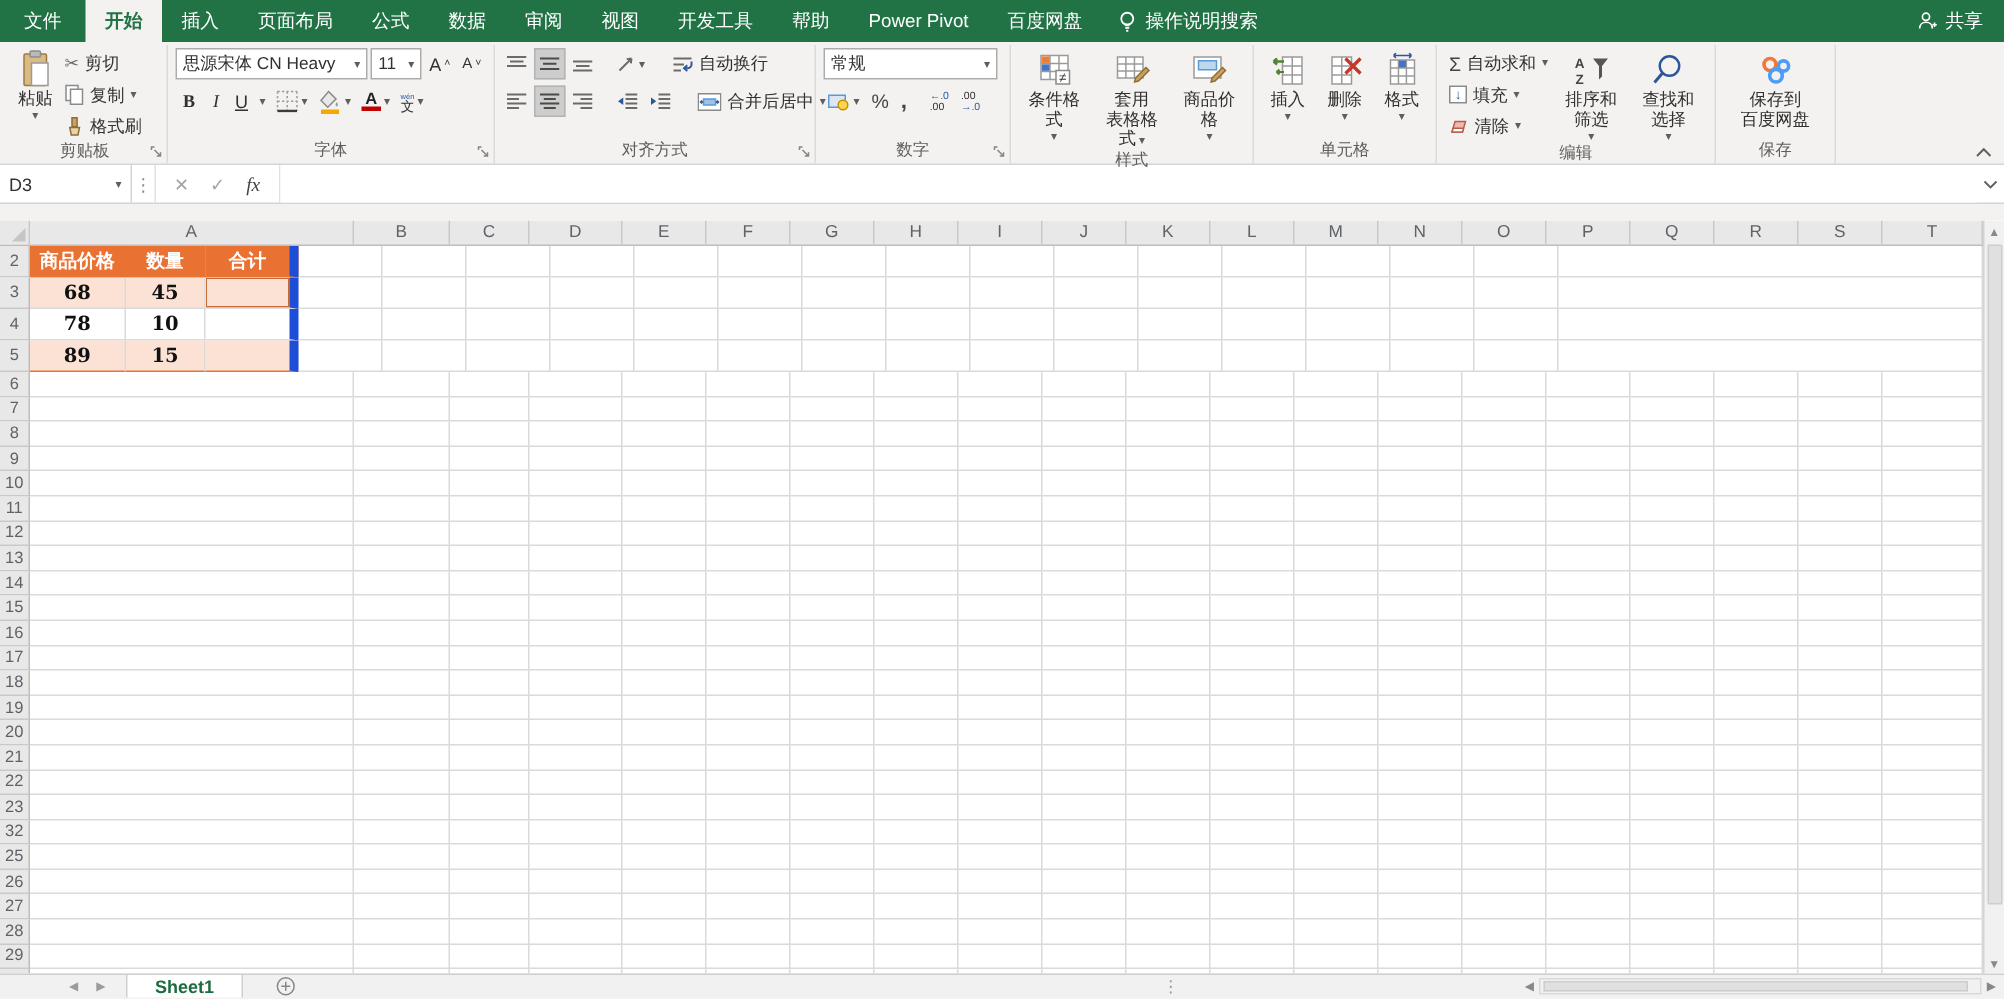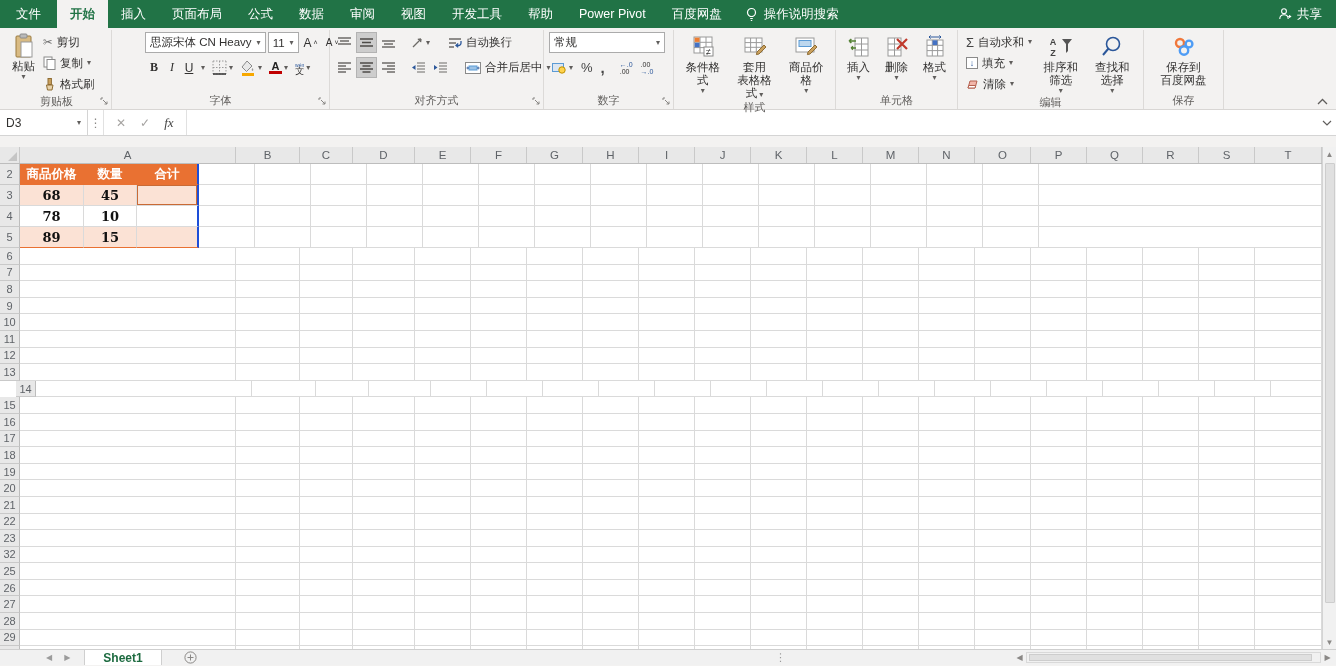--- a/index.html
+++ b/index.html
@@ -59,21 +59,21 @@
   .colhdrs { display:flex; height:17px; background:#e8e8e8; border-bottom:1px solid #bdbdbd; }
   .corner { width:20px; border-right:1px solid #c9c9c9; position:relative; background:#e8e8e8; }
   .corner::after { content:""; position:absolute; right:2px; bottom:2px; border-style:solid; border-width:0 0 9px 9px; border-color:transparent transparent #c5c5c5 transparent; }
   .colhdr { display:flex; align-items:center; justify-content:center; font-size:11.5px; color:#5f6368; border-right:1px solid #c9c9c9; }
   .grow { display:flex; }
   .rowhdr { width:20px; display:flex; align-items:center; justify-content:center; font-size:11px; color:#5f6368; background:#e8e8e8; border-right:1px solid #bdbdbd; border-bottom:1px solid #c9c9c9; flex:0 0 20px; }
   .cell { border-right:1px solid #dadada; border-bottom:1px solid #dadada; overflow:hidden; white-space:nowrap; display:flex; align-items:center; justify-content:center; }
   .cell.tbl { font-family:"DejaVu Serif","Liberation Serif",serif; font-weight:bold; font-size:13px; color:#111; }
   .cell.hdr { background:#E97132; color:#fff; font-size:12.5px; border-right-color:#E97132; border-bottom-color:#E97132; }
   .cell.band { background:#FBE2D5; }
-  .cell.tbl-r { border-right:2px solid #1d4ed8; }
+  .cell.tbl-r { border-right:6px solid #1d4ed8; }
   .cell.tbl-b { border-bottom:1px solid #E97132; }
   .cell.active { box-shadow: inset 0 0 0 1px #c96a35; }
 
   
   .sheetbar { height:16px; background:#f1f1f1; border-top:1px solid #cfcfcf; display:flex; align-items:stretch; position:relative; font-size:11px; }
   .nav-arrows { display:flex; align-items:center; gap:12px; padding:0 14px 0 46px; color:#9b9b9b; font-size:8px; }
   .sheettab { background:#fff; border-left:1px solid #cfcfcf; border-right:1px solid #cfcfcf; color:#1d6b40; font-weight:bold; display:flex; align-items:center; padding:0 18px; font-size:12px; }
   .addsheet { display:flex; align-items:center; padding:0 22px; color:#6d6d6d; }
   .sb-dots { position:absolute; left:775px; top:0; bottom:0; display:flex; align-items:center; color:#9a9a9a; }
   .hscroll { position:absolute; left:1013px; right:2px; top:1px; bottom:1px; display:flex; align-items:center; }
@@ -166,21 +166,21 @@
     </div>
     <div class="group-label">剪贴板</div>
     <span class="launcher">
       <svg width="9" height="9" viewBox="0 0 9 9">
           <path d="M1 3 V1 H3 M3 3 L7 7 M7 4.5 V7 H4.5" fill="none" stroke="#6d6b68"></path>
         </svg>
     </span>
   </div>
 
   <div class="group" style="width:218px">
-    <div class="group-body" style="flex-direction:column; gap:4px; align-items:stretch;margin-left:28px;">
+    <div class="group-body" style="flex-direction:column; gap:4px; align-items:stretch;">
       <div class="row-flex">
         <div class="sel" style="width:138px">
           <span>思源宋体 CN Heavy</span>
             <span class="caret">▾</span>
         </div>
         <div class="sel" style="width:36px">
           <span>11</span>
             <span class="caret">▾</span>
         </div>
         <div class="iconbtn" style="font-size:12px">A<span style="font-size:7px;vertical-align:top">˄</span></div>
@@ -840,21 +840,21 @@
           <div class="cell" style="width: 56px;"></div>
           <div class="cell" style="width: 56px;"></div>
           <div class="cell" style="width: 56px;"></div>
           <div class="cell" style="width: 56px;"></div>
           <div class="cell" style="width: 56px;"></div>
           <div class="cell" style="width: 56px;"></div>
           <div class="cell" style="width: 56px;"></div>
           <div class="cell" style="width: 56px;"></div>
           <div class="cell" style="flex: 1 1 0%;"></div>
         </div>
-        <div class="grow" style="height: 16.6px; padding-left: 16px;">
+        <div class="grow" style="height: 16.6px;">
           <div class="rowhdr">14</div>
           <div class="cell" style="width: 216px;"></div>
           <div class="cell" style="width: 64px;"></div>
           <div class="cell" style="width: 53px;"></div>
           <div class="cell" style="width: 62px;"></div>
           <div class="cell" style="width: 56px;"></div>
           <div class="cell" style="width: 56px;"></div>
           <div class="cell" style="width: 56px;"></div>
           <div class="cell" style="width: 56px;"></div>
           <div class="cell" style="width: 56px;"></div>

